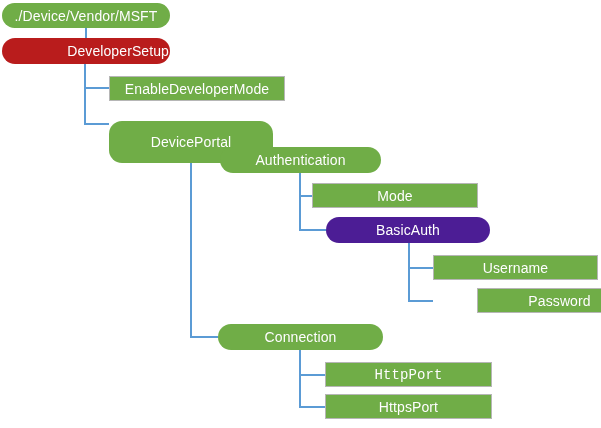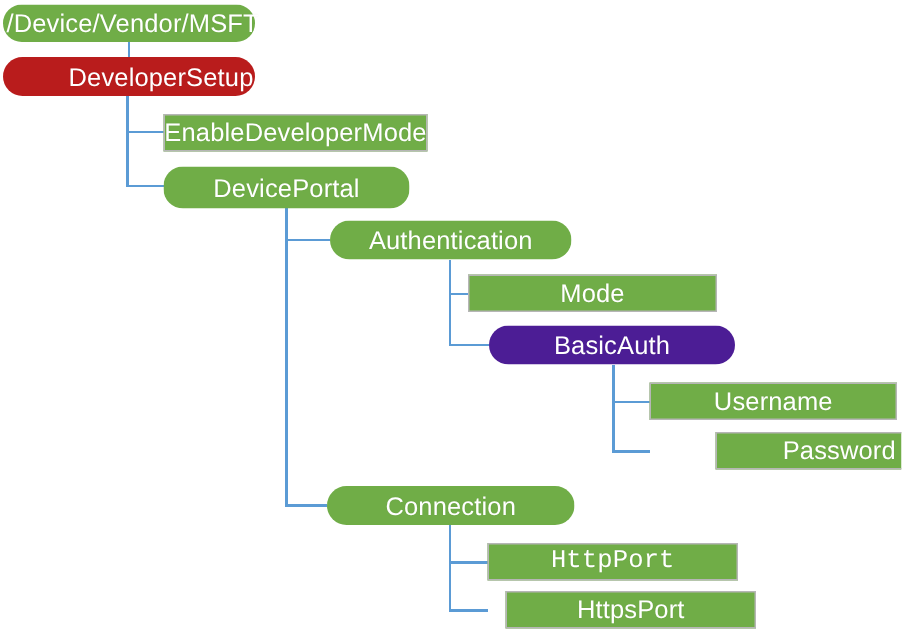--- a/index.html
+++ b/index.html
@@ -26,21 +26,21 @@
     pointer-events: none;
   }
   .node {
     position: absolute;
     box-sizing: border-box;
     background: #70AD47;
     color: #ffffff;
     display: flex;
     align-items: center;
     justify-content: center;
-    font-size: 17px;
+    font-size: 14px;
     line-height: 1;
     letter-spacing: 0.1px;
     white-space: nowrap;
     border: 1px solid #9FC77F;
     text-shadow: 0 0 1px rgba(0,0,0,0.08);
   }
   .node.rounded {
     border-radius: 13px;
     border: 1px solid transparent;
   }
@@ -72,21 +72,21 @@
     </svg>
 <div class="node rounded" style="left: 2px; top: 3px; width: 168px; height: 25px; background: rgb(112, 173, 71); color: rgb(255, 255, 255); border-radius: 12.5px;">
       <span class="node-label">./Device/Vendor/MSFT</span>
     </div>
     <div class="node rounded" style="left: 2px; top: 38px; width: 168px; height: 26px; background: #b91c1c; color: rgb(255, 255, 255); border-radius: 13px; justify-content: flex-end;">
       <span class="node-label">DeveloperSetup</span>
     </div>
     <div class="node rect" style="left: 109px; top: 76px; width: 176px; height: 25px; background: rgb(112, 173, 71); color: rgb(255, 255, 255);">
       <span class="node-label">EnableDeveloperMode</span>
     </div>
-    <div class="node rounded" style="left: 109px; top: 111px; width: 164px; height: 28px; background: rgb(112, 173, 71); color: rgb(255, 255, 255); border-radius: 13px;">
+    <div class="node rounded" style="left: 109px; top: 121px; width: 164px; height: 42px; background: rgb(112, 173, 71); color: rgb(255, 255, 255); border-radius: 13px;">
       <span class="node-label">DevicePortal</span>
     </div>
     <div class="node rounded" style="left: 220px; top: 147px; width: 161px; height: 26px; background: rgb(112, 173, 71); color: rgb(255, 255, 255); border-radius: 13px;">
       <span class="node-label">Authentication</span>
     </div>
     <div class="node rect" style="left: 312px; top: 183px; width: 166px; height: 25px; background: rgb(112, 173, 71); color: rgb(255, 255, 255);">
       <span class="node-label">Mode</span>
     </div>
     <div class="node rounded" style="left: 326px; top: 217px; width: 164px; height: 26px; background: #4c1d95; color: rgb(255, 255, 255); border-radius: 13px;">
       <span class="node-label">BasicAuth</span>
@@ -96,16 +96,16 @@
     </div>
     <div class="node rect" style="left: 433px; top: 288px; width: 165px; height: 25px; background: rgb(112, 173, 71); color: rgb(255, 255, 255); margin-left: 44px;">
       <span class="node-label">Password</span>
     </div>
     <div class="node rounded" style="left: 218px; top: 324px; width: 165px; height: 26px; background: rgb(112, 173, 71); color: rgb(255, 255, 255); border-radius: 13px;">
       <span class="node-label">Connection</span>
     </div>
     <div class="node rect" style="left: 325px; top: 362px; width: 167px; height: 25px; background: rgb(112, 173, 71); color: rgb(255, 255, 255); font-family: Liberation Mono, monospace;">
       <span class="node-label">HttpPort</span>
     </div>
-    <div class="node rect" style="left: 337px; top: 394px; width: 167px; height: 25px; background: rgb(112, 173, 71); color: rgb(255, 255, 255);">
+    <div class="node rect" style="left: 325px; top: 394px; width: 167px; height: 25px; background: rgb(112, 173, 71); color: rgb(255, 255, 255);">
       <span class="node-label">HttpsPort</span>
     </div>
   </div>
 
 </body></html>

